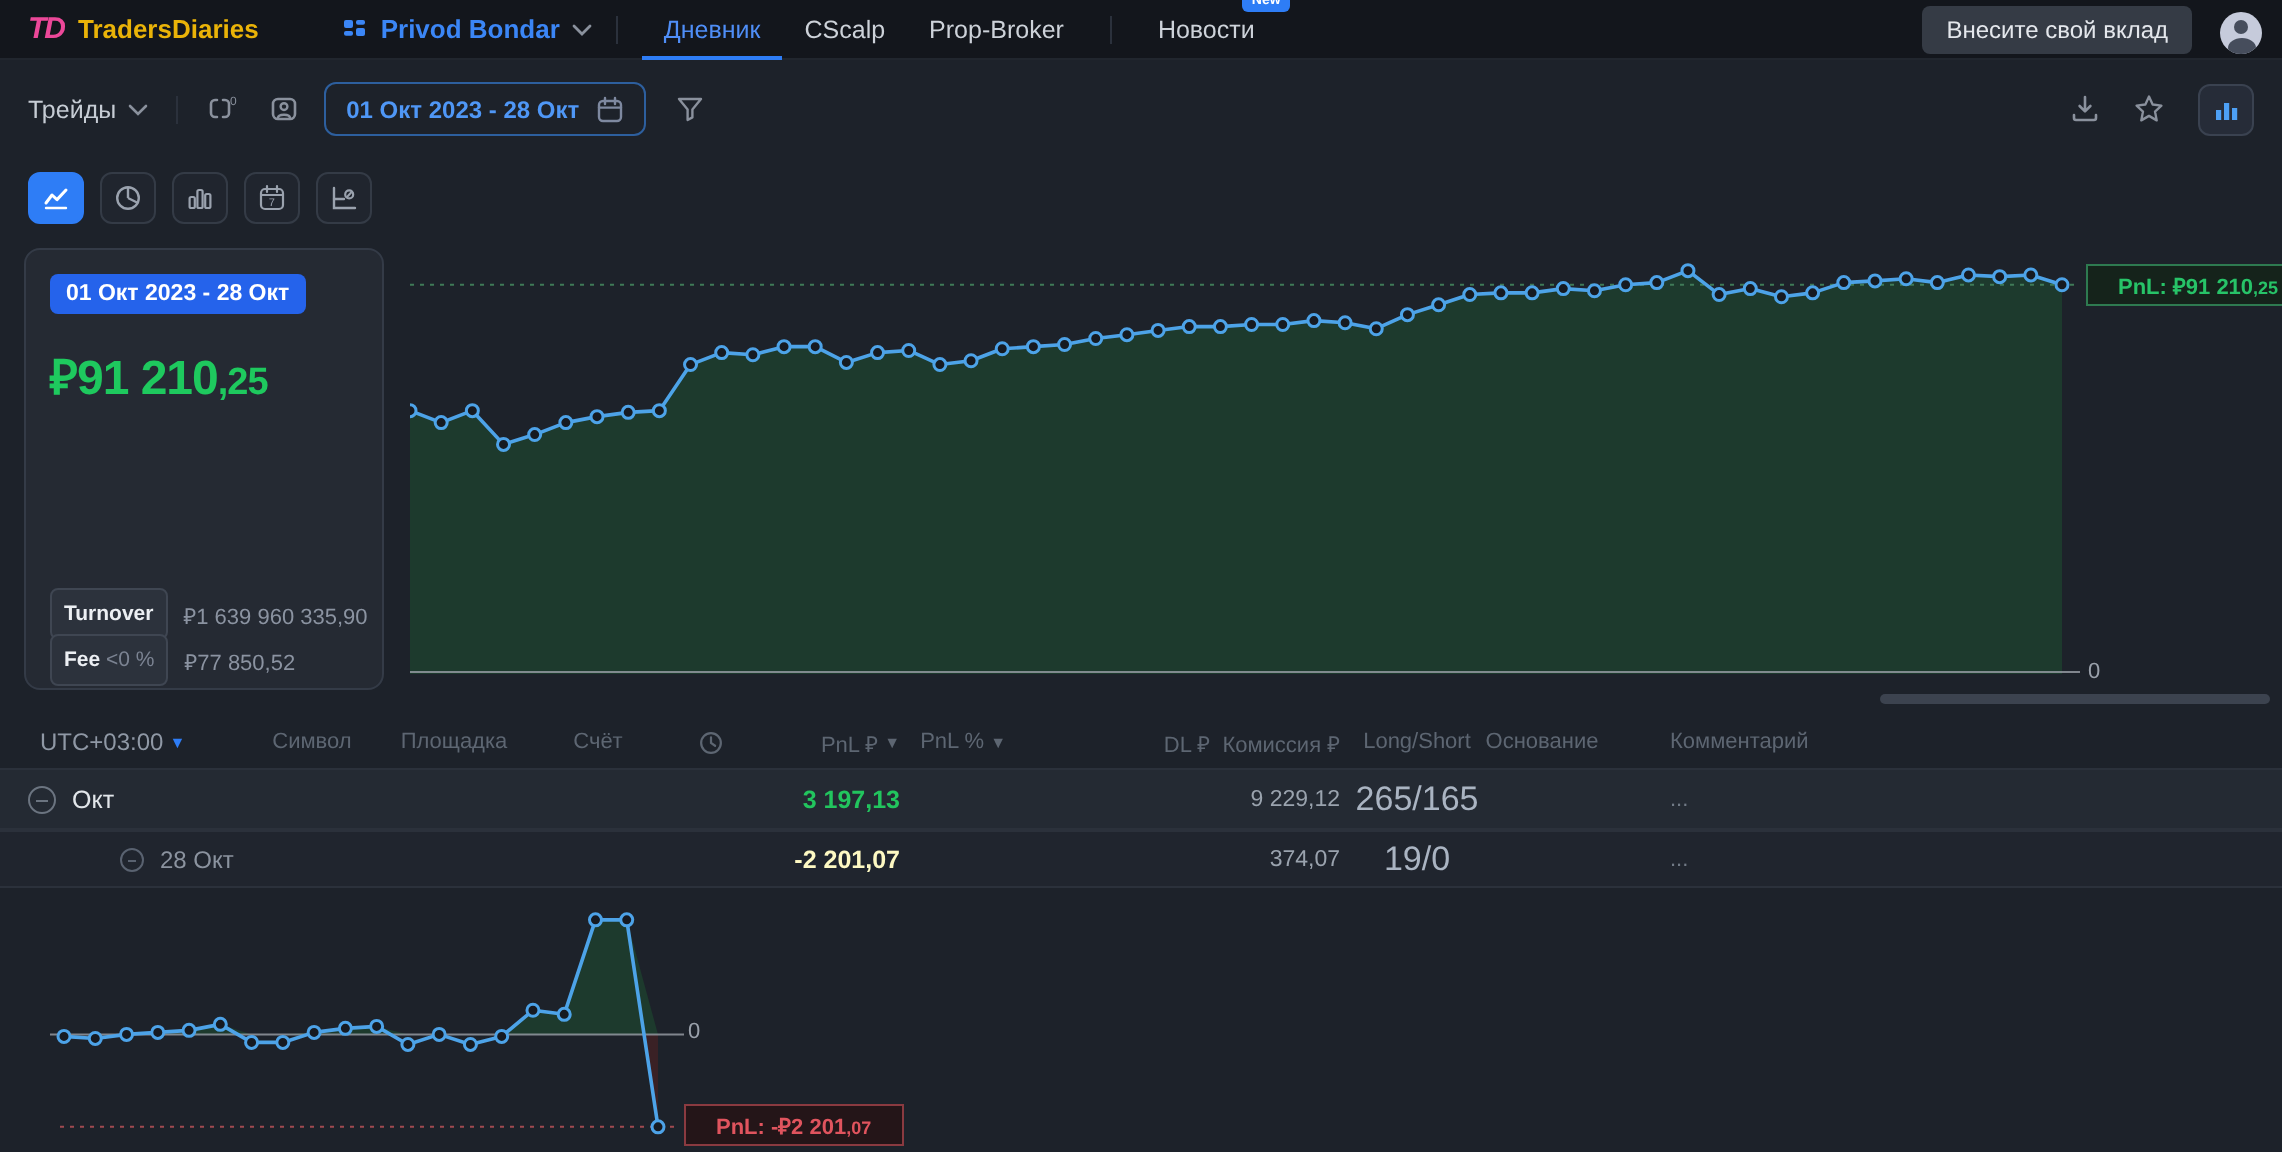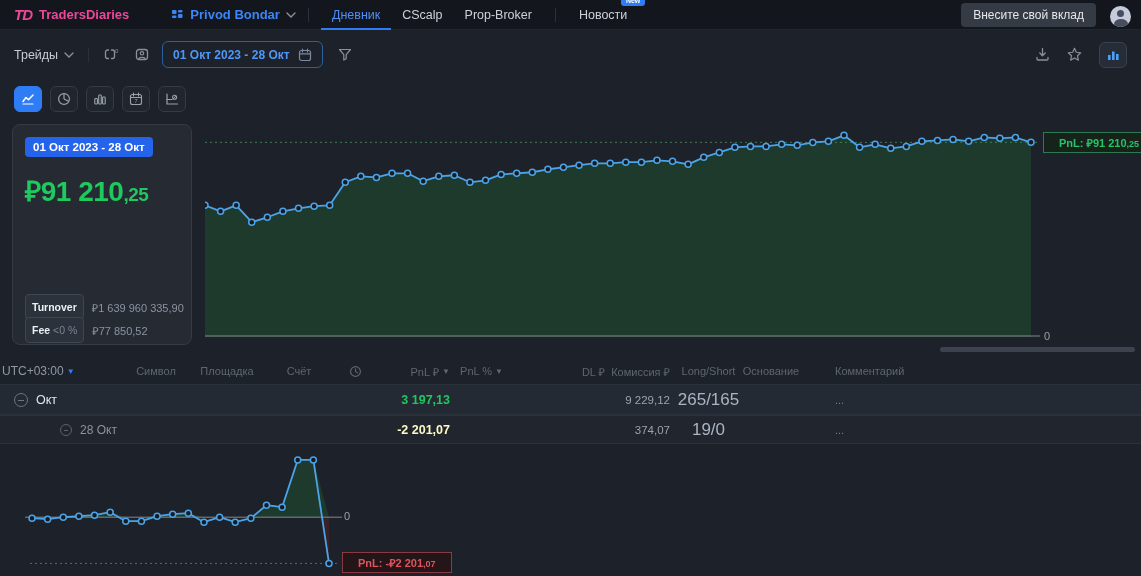--- a/index.html
+++ b/index.html
@@ -4,21 +4,21 @@
 <style>
   *{box-sizing:border-box;margin:0;padding:0}
   html,body{width:1141px;height:576px}
   body{position:relative;background:#1d222a;font-family:"Liberation Sans",sans-serif;color:#dfe3e8;overflow:hidden}
   svg{display:block}
 
   
   .navbar{position:absolute;left:0;top:0;width:1141px;height:30px;background:#13161c;border-bottom:1px solid #21262e;display:flex;align-items:center;padding:0 10px}
   .brand{display:flex;align-items:center;gap:7px;margin-left:4px}
   .logo{font-weight:800;font-style:italic;font-size:15px;color:#ec4899;letter-spacing:-1px}
-  .brand-name{color:#ec4899;font-size:13px;font-weight:700}
+  .brand-name{color:#eab308;font-size:13px;font-weight:700}
   .workspace{display:flex;align-items:center;gap:6px;margin-left:42px;cursor:pointer}
   .workspace-name{color:#3b86f6;font-size:13px;font-weight:700}
   .nav-divider{width:1px;height:14px;background:#2b313c;margin:0 12px}
   .tabs{display:flex;align-items:center;height:30px}
   .tab{position:relative;height:30px;display:flex;align-items:center;padding:0 11px;font-size:12.5px;color:#cdd2d9;cursor:pointer}
   .tab.active{color:#4f8ef7;box-shadow:inset 0 -2px 0 #2e7df6}
   .new-badge{position:absolute;top:-4px;right:-7px;background:#2e7df6;color:#fff;font-size:7px;font-weight:700;padding:1.5px 5px;border-radius:3px}
   .navbar-right{margin-left:auto;display:flex;align-items:flex-end;gap:14px}
   .contribute-btn{background:#353b45;border:none;border-radius:4px;color:#e4e7ec;font-size:12px;padding:5px 12px;cursor:pointer;font-family:inherit}
   .avatar{width:21px;height:21px;border-radius:50%;background:#c6cbdb;position:relative;overflow:hidden;cursor:pointer}
@@ -36,21 +36,21 @@
 
   
   .toggles{position:absolute;left:14px;top:86px;display:flex;gap:8px}
   .toggle{width:28px;height:26px;border:1px solid #343b46;border-radius:6px;background:#20252e;display:flex;align-items:center;justify-content:center;color:#9aa2ae;cursor:pointer}
   .toggle.active{background:#2e7df6;border-color:#2e7df6;color:#fff}
 
   
   .summary-card{position:absolute;left:12px;top:124px;width:180px;height:221px;background:#252a33;border:1px solid #343b47;border-radius:8px;padding:12px}
   .date-badge{display:inline-block;background:#2563eb;color:#fff;font-size:11.5px;font-weight:700;padding:4px 8px;border-radius:4px}
   .big-pnl{margin-top:14px;color:#1ec95e;font-weight:700;letter-spacing:-0.5px}
-  .big-pnl .main{font-size:28px}
+  .big-pnl .main{font-size:24px}
   .big-pnl .cents{font-size:19px}
   .stat-row{position:absolute;left:12px;display:flex;align-items:center;gap:8px}
   .stat-row.turnover{top:169px}
   .stat-row.fee{top:192px}
   .stat-badge{border:1px solid #3f4652;background:#2c323c;border-radius:4px;padding:6px 6px;font-size:10.5px;font-weight:700;color:#eceff3;white-space:nowrap}
   .stat-badge .muted{color:#7b8392;font-weight:400}
   .stat-value{color:#8b93a1;font-size:11px;white-space:nowrap}
 
   
   #main-chart{position:absolute;left:205px;top:130px}
@@ -66,21 +66,21 @@
 
   
   .table{position:absolute;left:0;top:358px;width:1141px}
   .trow{display:grid;grid-template-columns:120px 72px 70px 74px 39px 80px 53px 102px 65px 67px 58px 1fr;align-items:center}
   .thead{height:26px;color:#5d6672;font-size:11px}
   .thead .cell{display:flex;align-items:center;gap:3px}
   .cell{padding:0 5px;white-space:nowrap}
   .c-center{justify-content:center;display:flex}
   .c-right{justify-content:flex-end;display:flex}
   .c-comment{padding-left:35px}
-  .tz{color:#8f98a5;font-size:12px;padding-left:2px;display:flex;align-items:center;gap:5px;cursor:pointer}
+  .tz{color:#8f98a5;font-size:12px;padding-left:20px;display:flex;align-items:center;gap:5px;cursor:pointer}
   .sort-arrow{font-size:8px;color:#2e7df6}
   .sort-arrow.gray{color:#5d6672}
   .row{height:31px;border-top:1px solid #2b313b;font-size:12.5px}
   .row.parent{background:#242a33;border-bottom:1px solid #2b313b}
   .row.child{background:#20252e;height:29px;border-bottom:1px solid #2b313b}
   .period-cell{display:flex;align-items:center;gap:8px;padding-left:14px;cursor:pointer}
   .row.child .period-cell{padding-left:60px;color:#8b939f;font-size:12px}
   .row.parent .period-cell{color:#e2e6ea;font-weight:400}
   .minus-circle{width:14px;height:14px;border:1px solid #6b7480;border-radius:50%;position:relative;flex:none}
   .minus-circle:after{content:"";position:absolute;left:3px;right:3px;top:50%;border-top:1px solid #6b7480}

